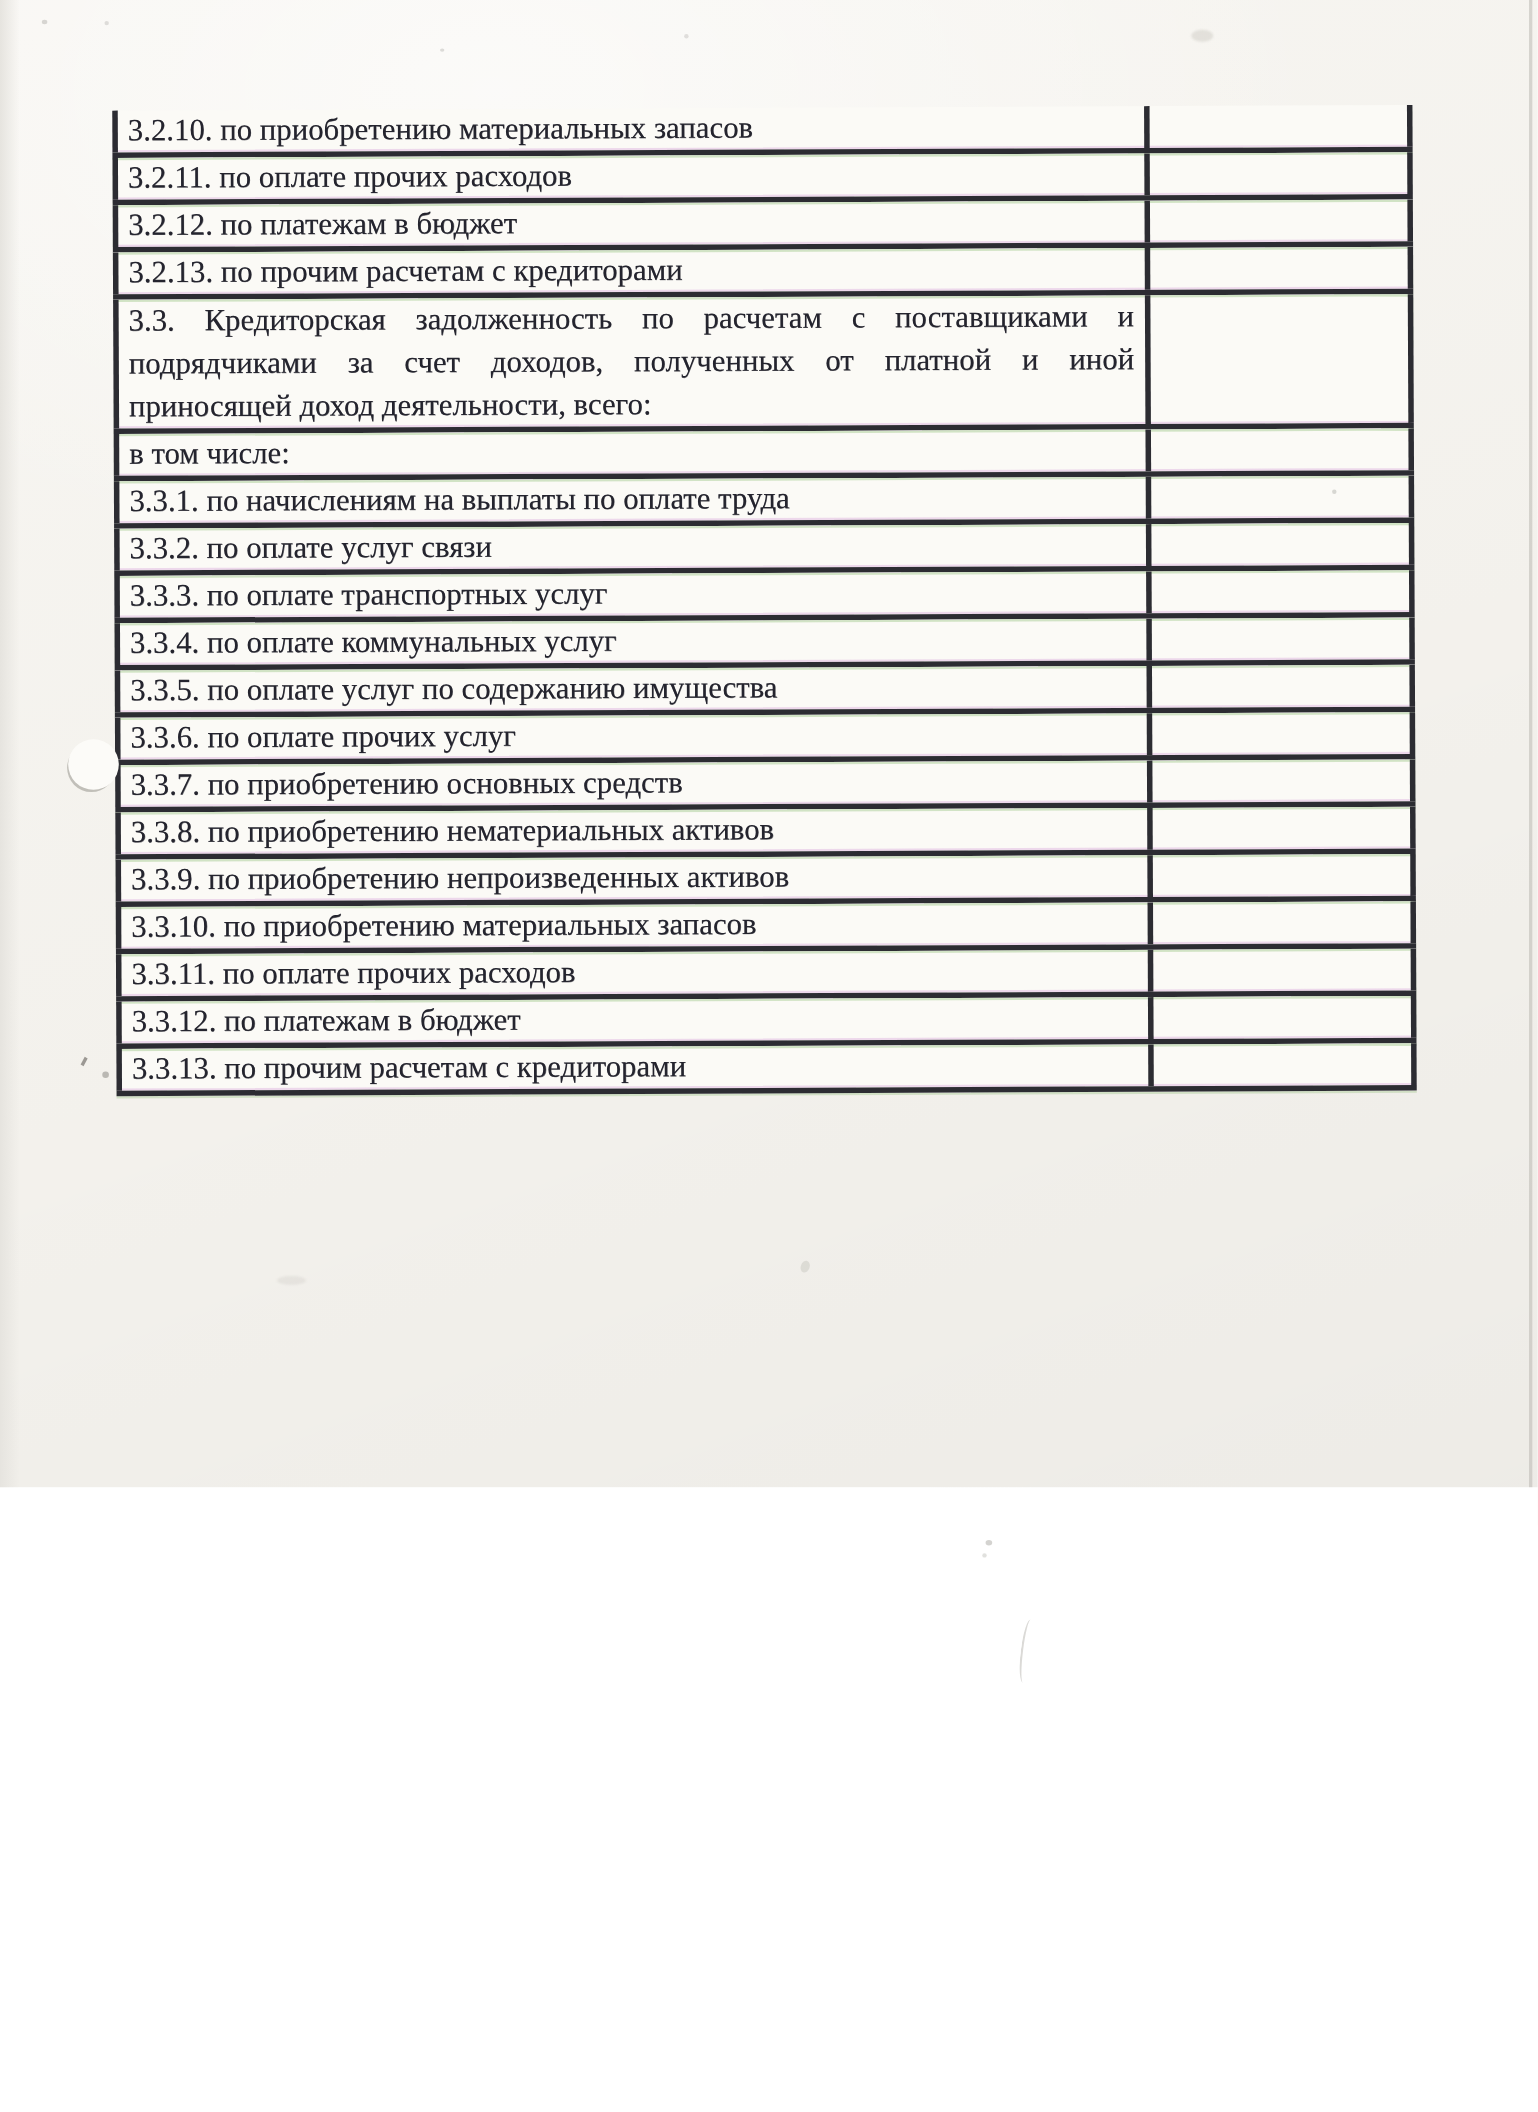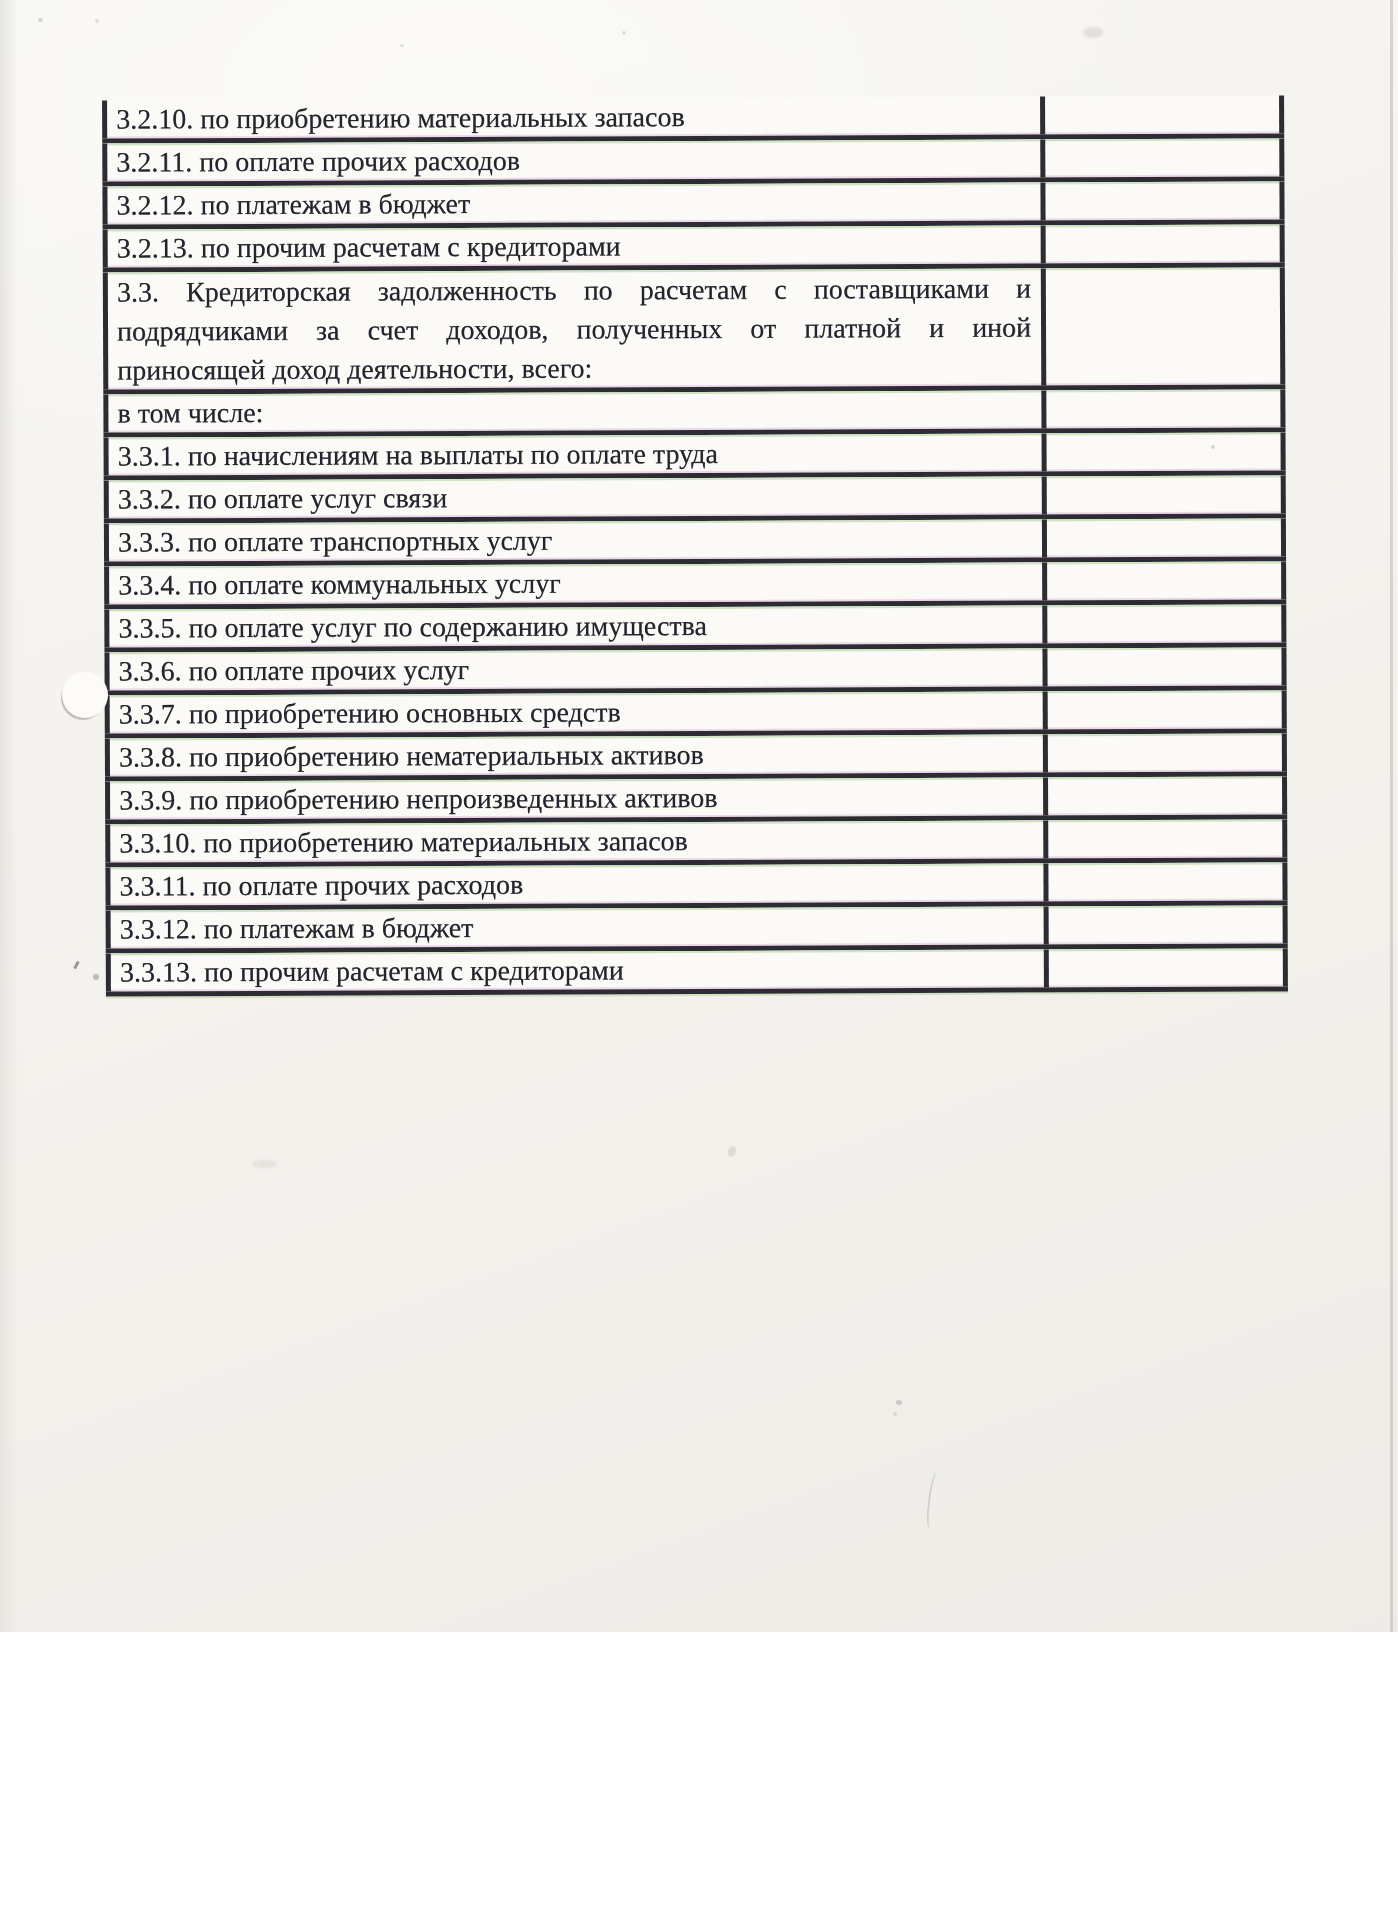--- a/index.html
+++ b/index.html
@@ -9,21 +9,21 @@
     font-family: "Liberation Serif", "DejaVu Serif", serif;
   }
   :root {
     --paper: #f6f4ef;
     --row-bg: #fbfaf6;
     --ink: #24242e;
     --line: #2c2c32;
   }
   .page {
     position: relative;
-    width: 1398px; height: 1632px;
+    width: 1398px; height: 1352px;
     background:
       radial-gradient(1100px 650px at 32% 6%, rgba(255,255,255,0.55), rgba(255,255,255,0) 70%),
       linear-gradient(160deg, rgba(255,255,255,0.20), rgba(0,0,0,0.012) 55%, rgba(0,0,0,0.035)),
       var(--paper);
   }
   .edge-left {
     position: absolute; left: 0; top: 0; bottom: 0; width: 18px;
     background: linear-gradient(90deg, #e6e4df, rgba(230,228,223,0));
   }
   .edge-right {

